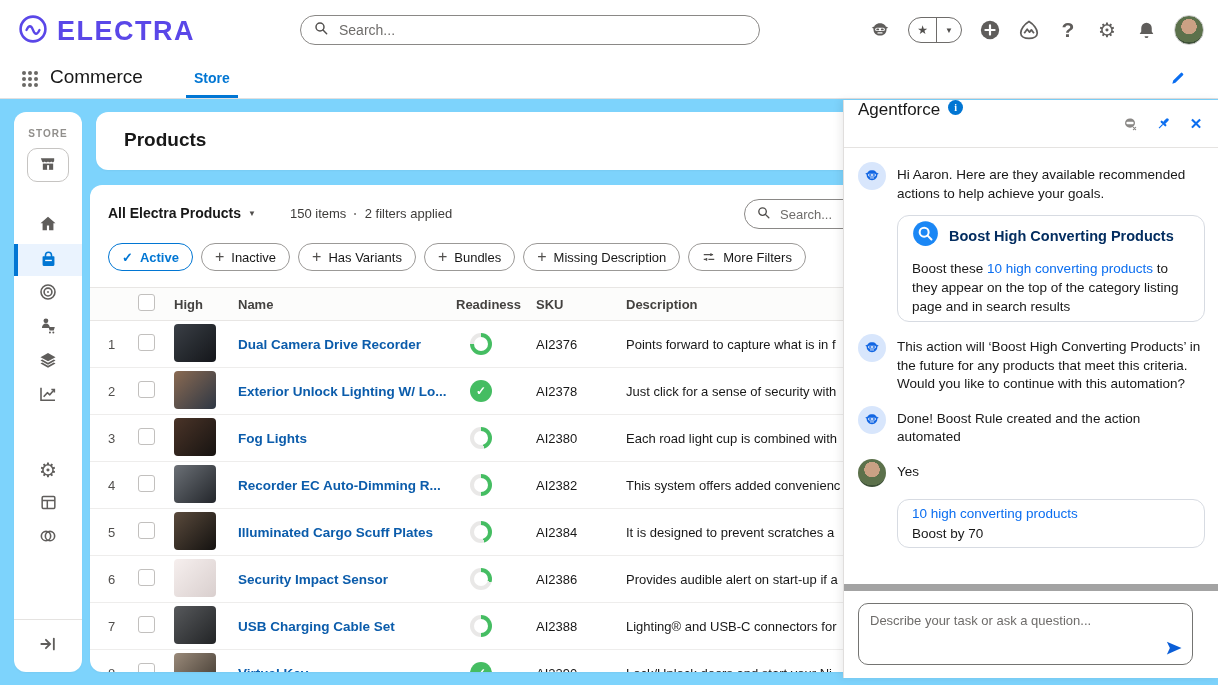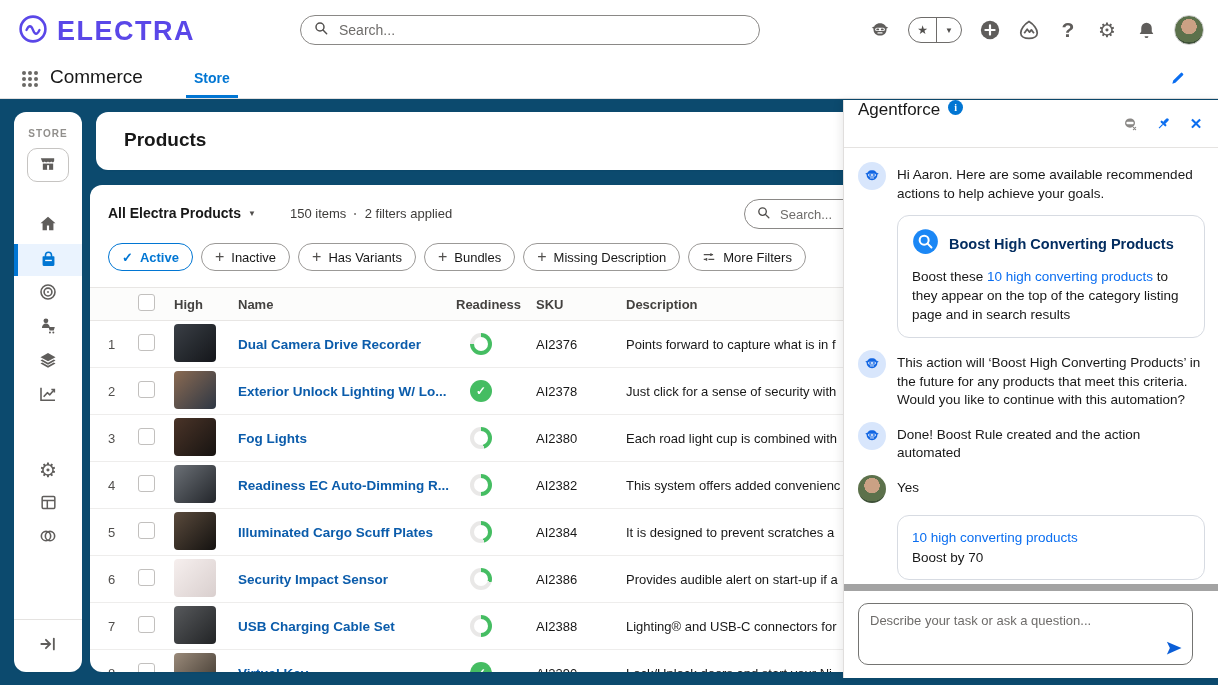--- a/index.html
+++ b/index.html
@@ -1,17 +1,17 @@
 <!DOCTYPE html>
 <html><head>
 <meta charset="utf-8">
 <style>
   html,body{margin:0;padding:0;}
   body{font-family:"Liberation Sans",sans-serif;background:#f3f2f2;}
-  .stage{position:relative;width:1218px;height:685px;overflow:hidden;background:#0c4a6e;}
+  .stage{position:relative;width:1218px;height:685px;overflow:hidden;background:#7dd3fc;}
 
   
   .topbar{position:absolute;left:0;top:0;width:1218px;height:60px;background:#fff;}
   .logo{position:absolute;left:18px;top:14px;display:flex;align-items:center;gap:9px;}
   .logo-text{font-size:27px;font-weight:800;letter-spacing:1.5px;color:#5a47e8;}
   .gsearch{position:absolute;left:300px;top:15px;width:460px;height:30px;border:1px solid #8a8886;border-radius:16px;display:flex;align-items:center;padding:0 12px;gap:8px;background:#fff;box-sizing:border-box;}
   .gsearch input{border:none;outline:none;font-size:14px;color:#444;width:100%;font-family:"Liberation Sans",sans-serif;background:transparent;}
   .gsearch input::placeholder{color:#6e6c6a;}
   .top-icons{position:absolute;right:14px;top:0;height:60px;display:flex;align-items:center;gap:17px;}
   .tico{width:22px;height:22px;display:flex;align-items:center;justify-content:center;cursor:pointer;}
@@ -80,21 +80,21 @@
   .info-dot{width:15px;height:15px;border-radius:50%;background:#0176d3;color:#fff;font-size:10px;font-weight:700;display:flex;align-items:center;justify-content:center;font-family:"Liberation Serif",serif;}
   .p-head-icons{margin-left:auto;display:flex;align-items:center;gap:15px;}
   .p-head-icons .hic{cursor:pointer;display:flex;align-items:center;justify-content:center;width:18px;height:18px;position:relative;}
   .closex{color:#0b6ef0;font-size:15px;font-weight:700;}
   .p-body{flex:1;padding:14px 14px 0 14px;overflow:hidden;display:flex;flex-direction:column;gap:12px;}
   .msg{display:flex;gap:11px;}
   .m-avatar{width:28px;height:28px;border-radius:50%;flex:none;display:flex;align-items:center;justify-content:center;}
   .m-avatar.bot{background:#d8e6fc;}
   .m-avatar.user{background:radial-gradient(circle at 50% 38%,#caa184 0 34%,#5c714b 35% 70%,#3e5138 71%);}
   .m-text{font-size:13.5px;line-height:1.38;color:#181818;padding-top:4px;}
-  .chat-card{margin-left:39px;border:1px solid #d7dbe2;border-radius:12px;padding:12px 14px;background:#fff;}
+  .chat-card{margin-left:39px;border:1px solid #d7dbe2;border-radius:12px;padding:4px 14px;background:#fff;}
   .cc-head{display:flex;align-items:center;gap:10px;margin-bottom:9px;}
   .cc-title{font-size:14.5px;font-weight:700;color:#032d60;}
   .cc-body{font-size:13.5px;line-height:1.4;color:#181818;}
   .link{color:#0b6ef0;cursor:pointer;}
   .cc-line{font-size:13.5px;line-height:1.45;color:#181818;}
   .p-foot{flex:none;border-top:7px solid #a3a3a3;padding:12px 26px 13px 14px;}
   .prompt{position:relative;border:1px solid #747472;border-radius:10px;height:62px;box-sizing:border-box;}
   .prompt textarea{position:absolute;inset:0;border:none;outline:none;resize:none;border-radius:10px;padding:9px 30px 9px 11px;font-size:13px;font-family:"Liberation Sans",sans-serif;color:#181818;background:transparent;}
   .prompt textarea::placeholder{color:#6e6c6a;}
   .send{position:absolute;right:9px;bottom:7px;width:18px;height:18px;cursor:pointer;}
@@ -368,21 +368,21 @@
             </span>
           </span>
       <span>AI2380</span>
       <span class="desc">Each road light cup is combined with</span>
     </div>
 
     <div class="trow">
       <span class="num">4</span>
       <span><span class="cbx"></span></span>
       <span><span class="thumb" style="background: linear-gradient(135deg, rgb(107, 112, 118), rgb(35, 38, 43));"></span></span>
-      <span class="pname">Readiness EC Auto-Dimming R...</span>
+      <span class="pname">Recorder EC Auto-Dimming R...</span>
       <span class="ready">
             <span class="ring" style="background: conic-gradient(rgb(69, 189, 98) 50%, rgb(233, 232, 231) 0deg);">
               <i></i>
             </span>
           </span>
       <span>AI2382</span>
       <span class="desc">This system offers added convenienc</span>
     </div>
 
     <div class="trow">
@@ -471,21 +471,21 @@
         <span class="m-avatar bot">
           <svg width="18" height="18" viewBox="0 0 24 24" fill="#1266e3">
               <path d="M5.5 7.5 3 9l2.5 1.2zM18.5 7.5 21 9l-2.5 1.2z"></path>
               <path d="M12 4.2c4.2 0 7.1 2.8 7.1 6.6s-2.9 6.7-7.1 6.7-7.1-2.9-7.1-6.7S7.8 4.2 12 4.2z"></path>
               <rect x="6.7" y="9" width="10.6" height="3.6" rx="1.8" fill="#d8e6fc"></rect>
               <rect x="7.9" y="9.8" width="3.2" height="2" rx="1" fill="#1266e3"></rect>
               <rect x="12.9" y="9.8" width="3.2" height="2" rx="1" fill="#1266e3"></rect>
               <path d="M9.8 14.6h4.4" stroke="#d8e6fc" stroke-width="1.3" stroke-linecap="round"></path>
             </svg>
         </span>
-        <span class="m-text">Hi Aaron. Here are some available recommended actions to help achieve your goals.</span>
+        <span class="m-text">Hi Aaron. Here are they available recommended actions to help achieve your goals.</span>
       </div>
 
       <div class="chat-card">
         <div class="cc-head">
           <span>
             <svg width="27" height="27" viewBox="0 0 24 24">
                 <circle cx="12" cy="12" r="11" fill="#1b87f5"></circle>
                 <circle cx="10.8" cy="10.8" r="4" fill="none" stroke="#fff" stroke-width="1.8"></circle>
                 <path d="M13.9 13.9l3.4 3.4" stroke="#fff" stroke-width="1.8" stroke-linecap="round"></path>
               </svg>

